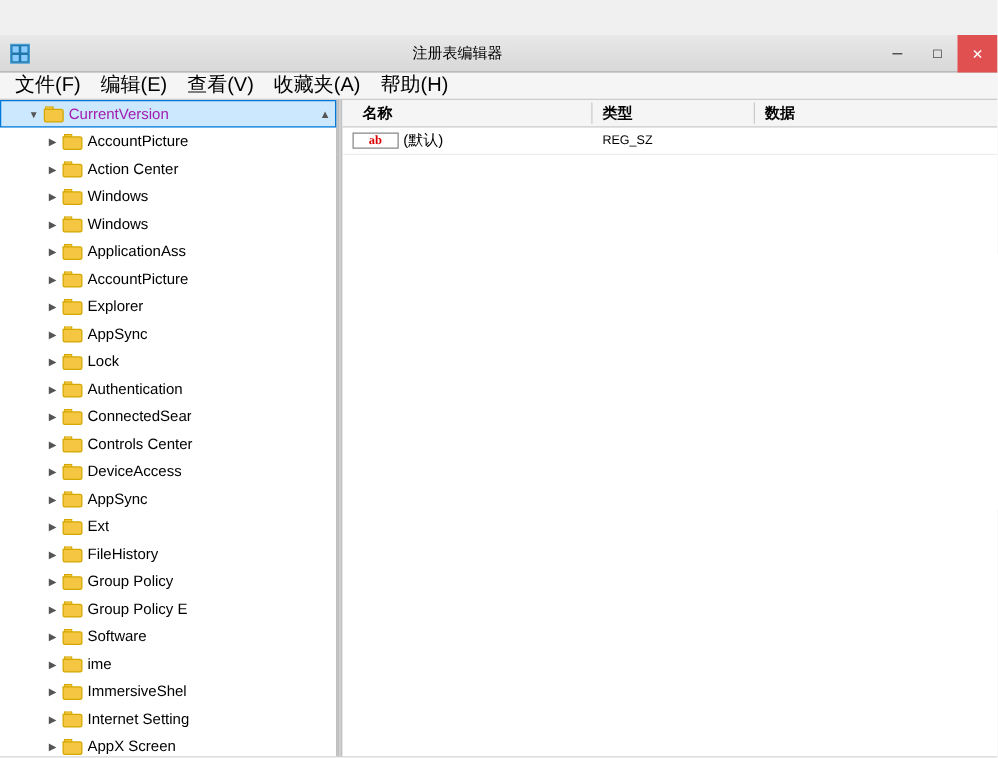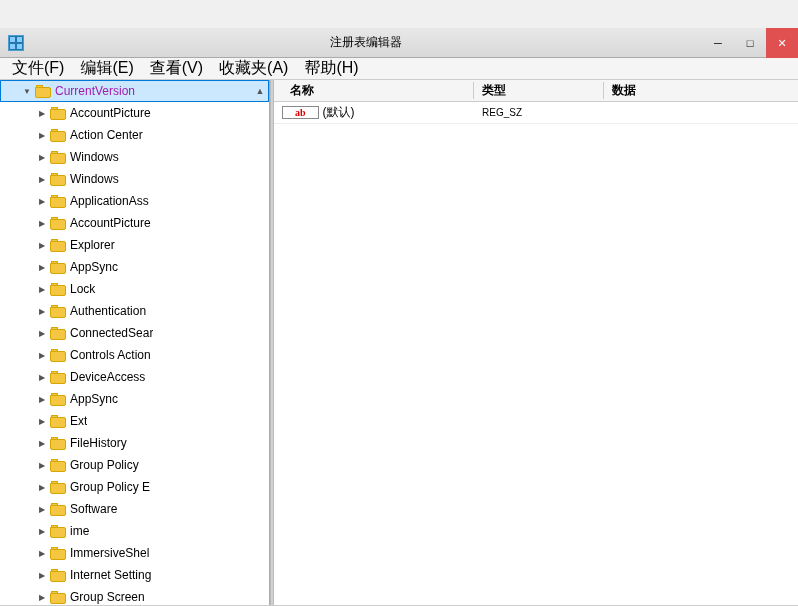--- a/index.html
+++ b/index.html
@@ -420,21 +420,21 @@
           <div class="folder-body"></div>
         </div>
         <span class="item-label">ConnectedSear</span>
       </div>
       <div class="tree-item">
         <div class="expand-arrow">▶</div>
         <div style="position:relative;width:16px;height:13px;margin-right:4px;flex-shrink:0;">
           <div class="folder-tab"></div>
           <div class="folder-body"></div>
         </div>
-        <span class="item-label">Controls Action</span>
+        <span class="item-label">Controls Center</span>
       </div>
       <div class="tree-item">
         <div class="expand-arrow">▶</div>
         <div style="position:relative;width:16px;height:13px;margin-right:4px;flex-shrink:0;">
           <div class="folder-tab"></div>
           <div class="folder-body"></div>
         </div>
         <span class="item-label">DeviceAccess</span>
       </div>
       <div class="tree-item">
@@ -508,21 +508,21 @@
           <div class="folder-body"></div>
         </div>
         <span class="item-label">Internet Setting</span>
       </div>
       <div class="tree-item">
         <div class="expand-arrow">▶</div>
         <div style="position:relative;width:16px;height:13px;margin-right:4px;flex-shrink:0;">
           <div class="folder-tab"></div>
           <div class="folder-body"></div>
         </div>
-        <span class="item-label">Group Screen</span>
+        <span class="item-label">AppX Screen</span>
       </div>
 
     </div>
   </div>
 
   <div class="panel-divider"></div>
 
   <div class="data-panel">
     <div class="data-table-header">
       <div class="col-name">名称</div>

